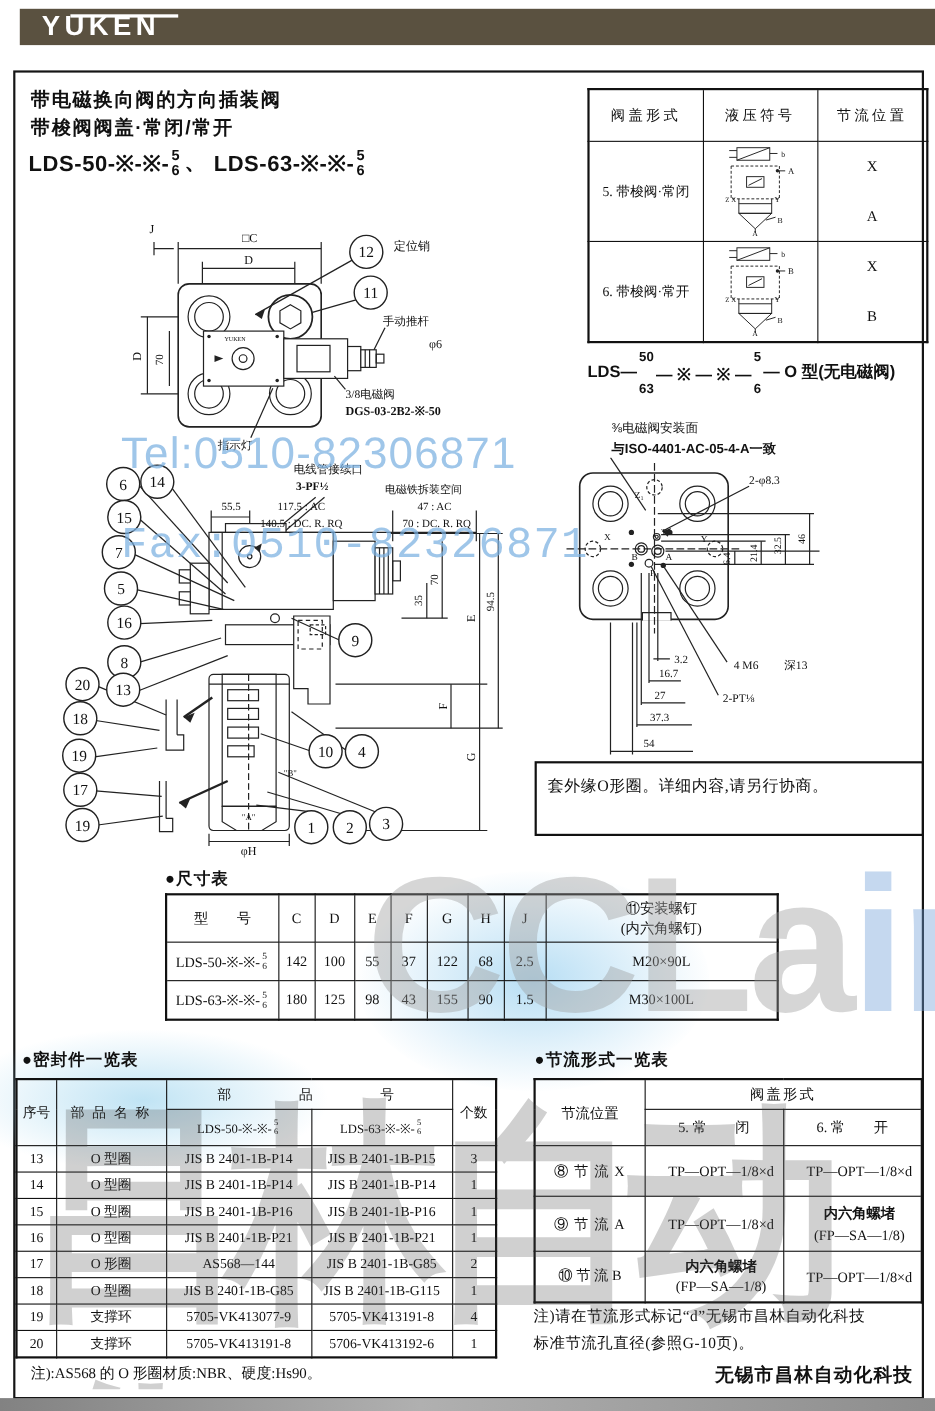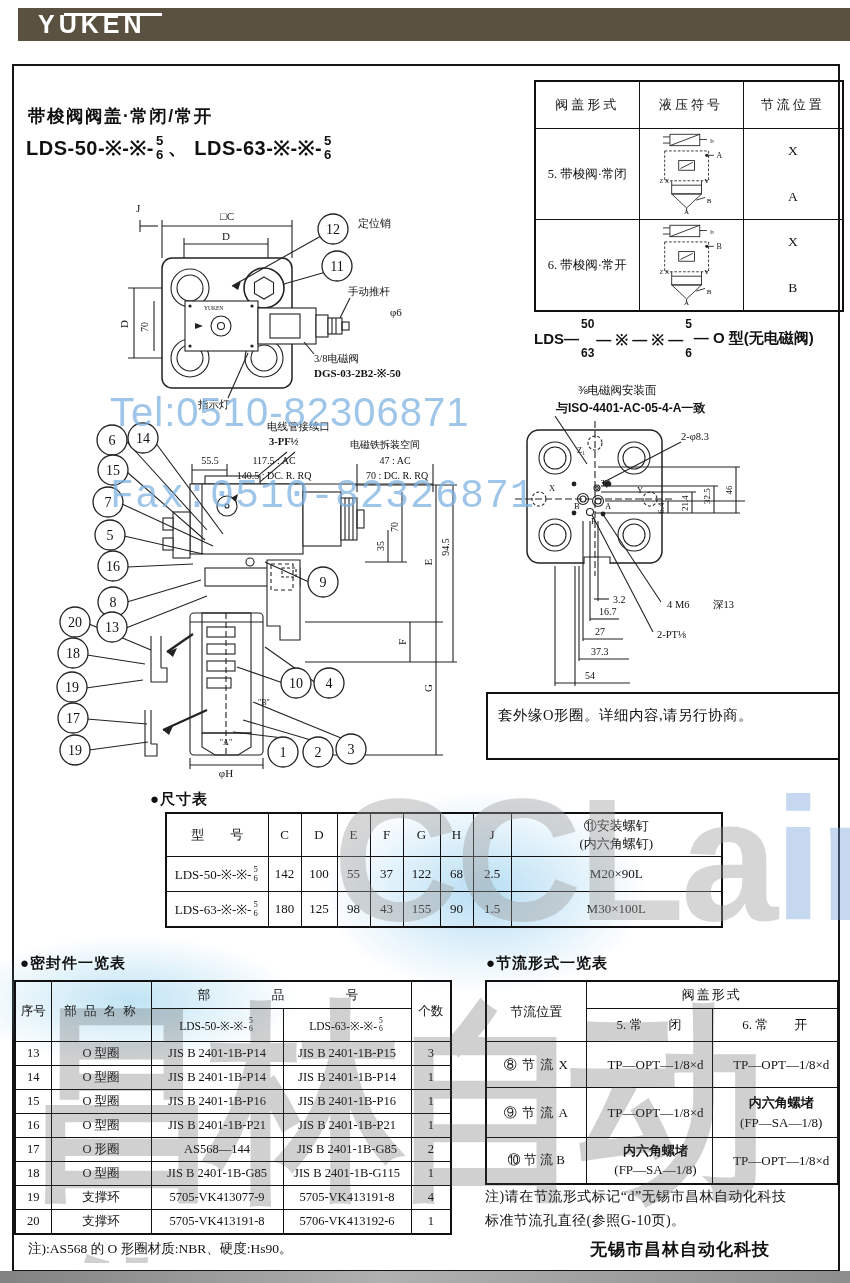--- a/index.html
+++ b/index.html
@@ -51,41 +51,42 @@
   
   .sealtab{table-layout:fixed;width:436px;font-family:"Liberation Serif",serif;font-size:12.5px;}
   .sealtab th{font-weight:400;}
   .sealtab td{height:23px;}
   
   .thrtab{table-layout:fixed;width:352px;font-family:"Liberation Serif",serif;font-size:13px;}
   .thrtab th{font-weight:400;}
   .lines{display:flex;flex-direction:column;justify-content:center;line-height:1.5;padding-left:13px;}
   .note-s{font-size:13.5px;font-family:"Liberation Serif",serif;}
   .note-t{font-size:14px;font-family:"Liberation Serif",serif;letter-spacing:.5px;}
-  .footerco{width:240px;text-align:left;font-size:17px;font-weight:800;letter-spacing:1px;}
+  .footerco{width:240px;text-align:right;font-size:17px;font-weight:800;letter-spacing:1px;}
   .botstrip{left:0;top:1271px;width:850px;height:12px;
             background:linear-gradient(90deg,#828282,#b0b0b0 45%,#8d8d8d);}
   svg text{font-family:"Liberation Serif",serif;fill:#111;}
-  .iso1{font-size:11.5px;margin-left:22px;} .iso2{font-size:12px;font-weight:700;}
+  .iso1{font-size:11.5px;} .iso2{font-size:12px;font-weight:700;}
 </style>
 </head>
 <body>
 
 <div class="page">
 
   <div class="abs topbar">
     <div class="logobar"></div>
     <div class="logo">YUKEN</div>
   </div>
 
   <div class="abs mainbox"></div>
 
   <div class="abs blob" style="left:-40px;top:935px;width:340px;height:130px;background:radial-gradient(ellipse,rgba(140,205,235,.55),rgba(140,205,235,0) 70%);"></div>
   <div class="abs blob" style="left:325px;top:792px;width:320px;height:200px;background:radial-gradient(ellipse,rgba(125,195,235,.55),rgba(125,195,235,0) 72%);"></div>
 
+  <div class="abs title" style="left:28px;top:78px;">带电磁换向阀的方向插装阀</div>
   <div class="abs title" style="left:28px;top:104px;">带梭阀阀盖·常闭/常开</div>
   <div class="abs modelline" style="left:26px;top:134px;">
     <span>LDS-50-※-※-</span>
     <span class="frac">
         <span>5</span>
         <span>6</span>
       </span>
     <span style="margin:0 6px 0 2px;">、</span>
     <span>LDS-63-※-※-</span>
     <span class="frac">
@@ -500,21 +501,21 @@
       <text x="96" y="108">P</text>
       <text x="106" y="70">T</text>
     </g>
   </svg>
 
   <div class="abs notebox" style="left:486px;top:692px;">
     <div>套外缘O形圈。详细内容,请另行协商。</div>
   </div>
 
   <div class="abs ser" style="left:150px;top:790px;font-size:15px;font-weight:700;letter-spacing:1px;">●尺寸表</div>
-  <div class="abs" style="left:150px;top:812px;margin-left:15px;">
+  <div class="abs" style="left:150px;top:812px;">
     <table class="tb sizetab">
       <colgroup>
           <col style="width:102px">
           <col style="width:33px">
           <col style="width:36px">
           <col style="width:33px">
           <col style="width:33px">
           <col style="width:37px">
           <col style="width:33px">
           <col style="width:38px">

